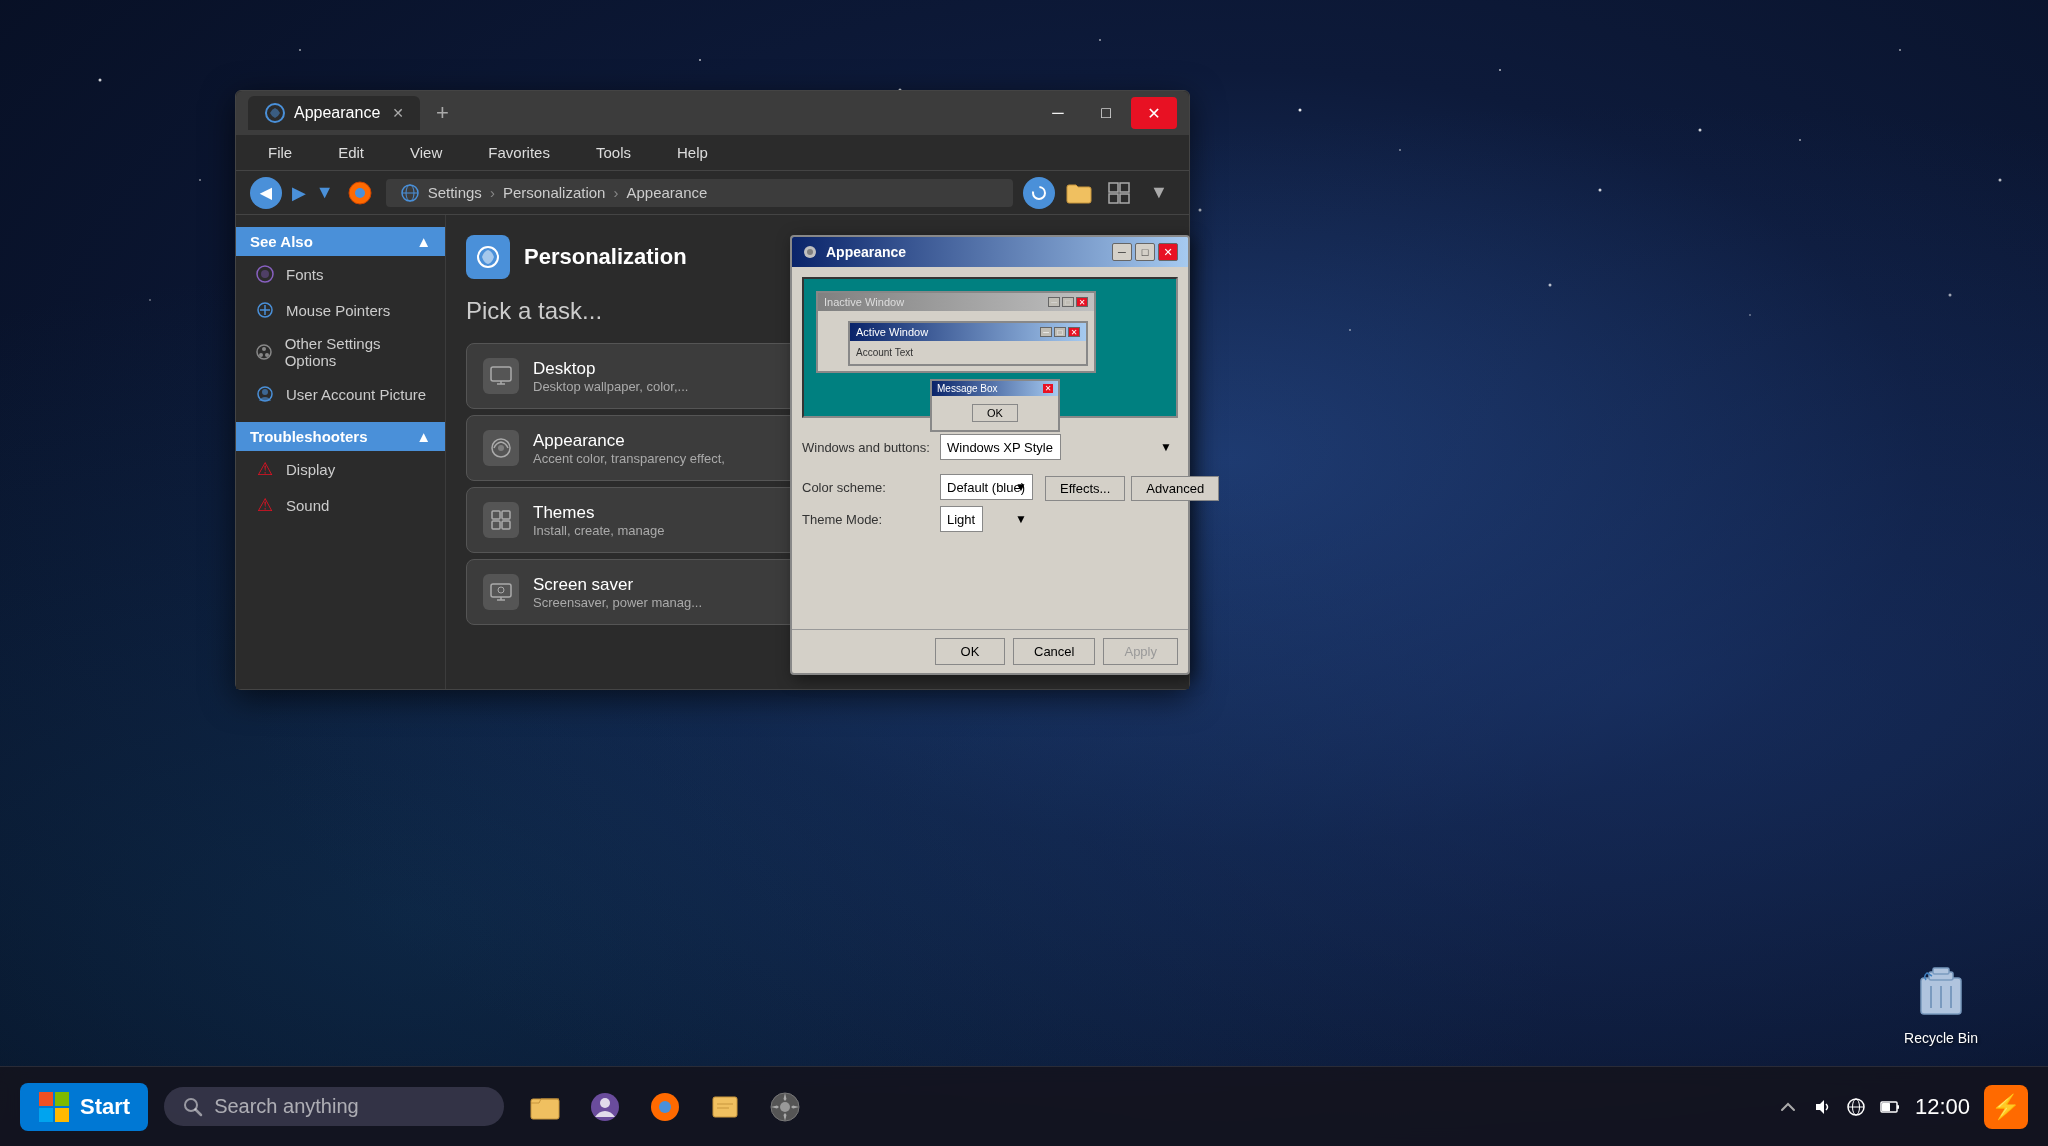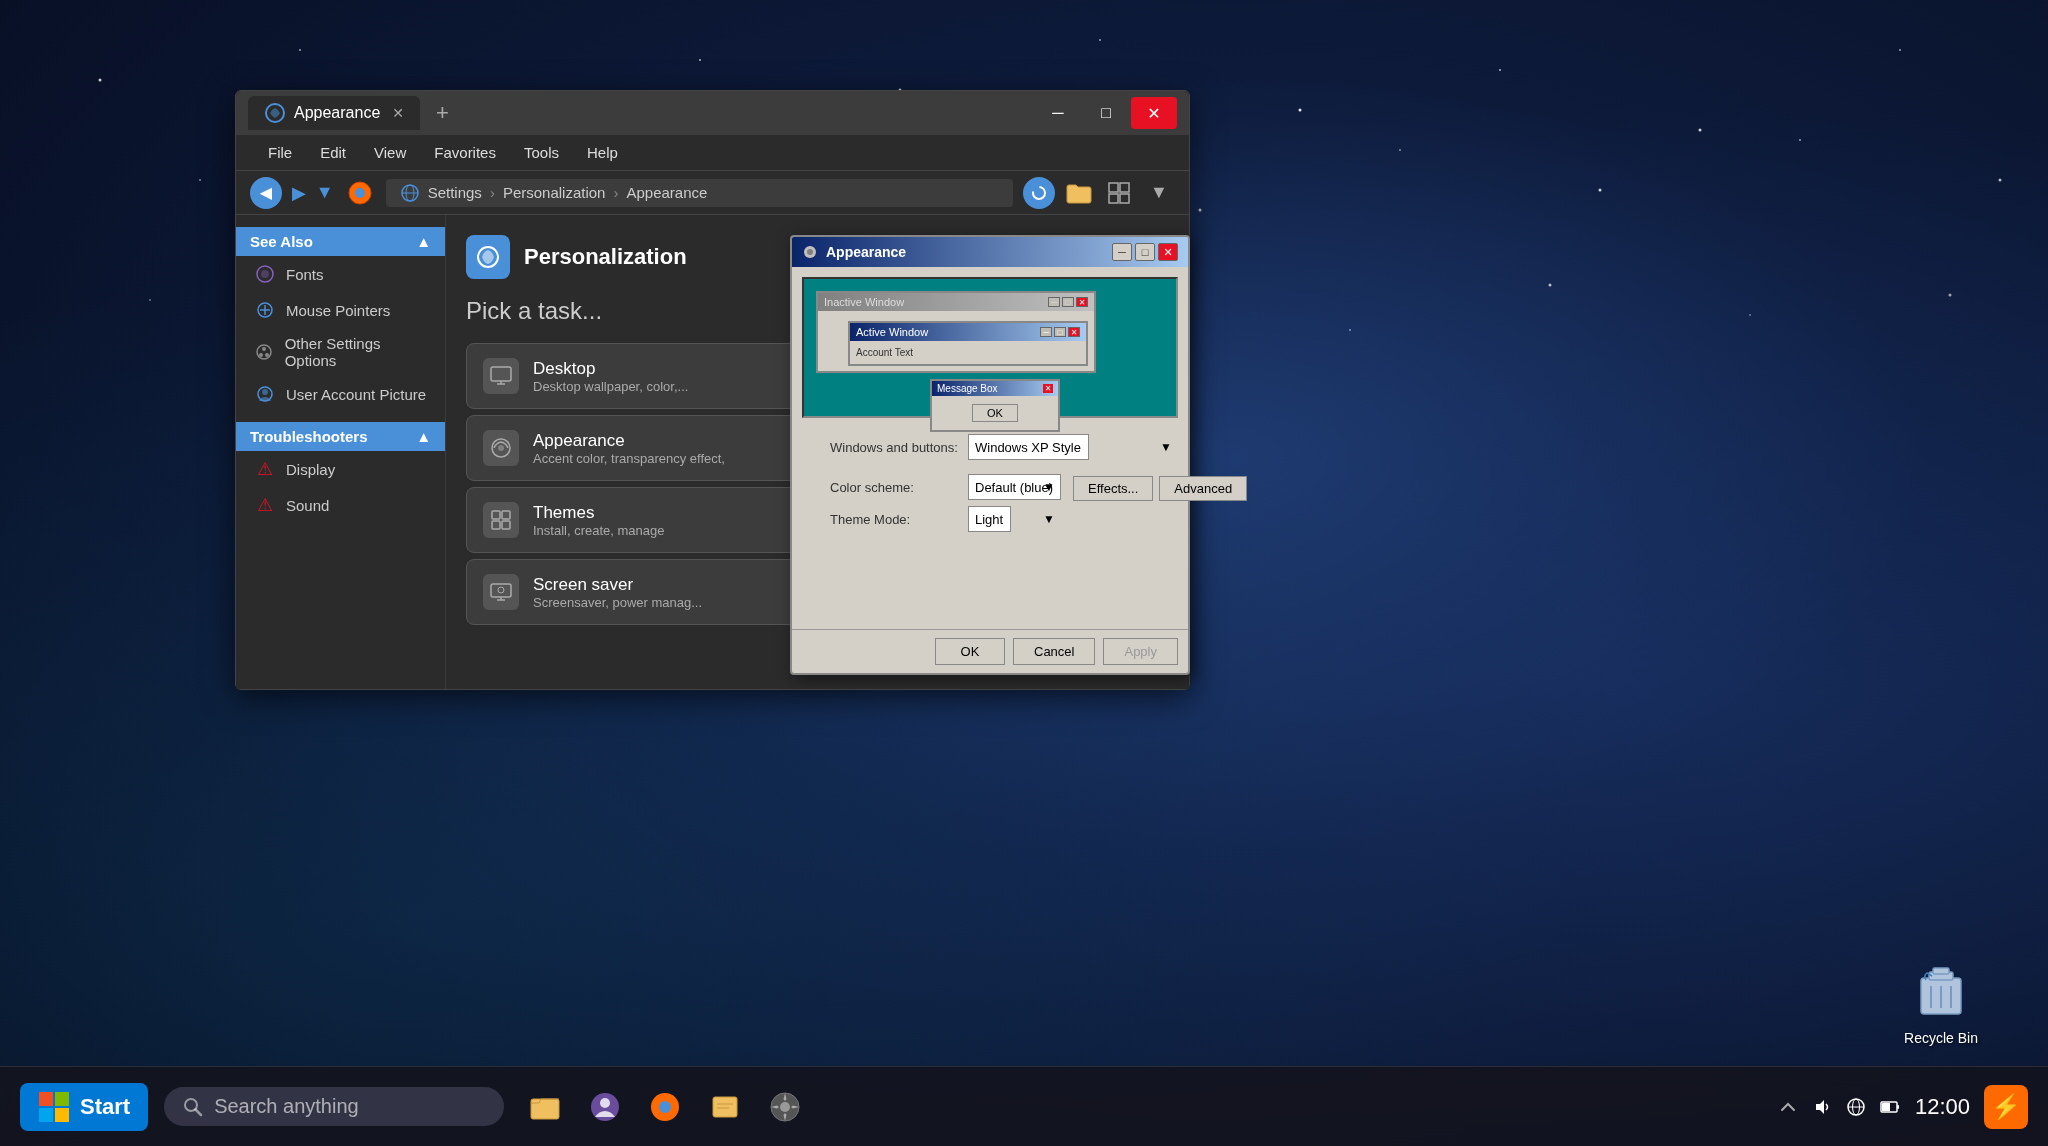--- a/index.html
+++ b/index.html
@@ -214,21 +214,21 @@
     }
     .win-btn.close { background: #e81123; }
 
     
     .menu-bar {
       display: flex;
       align-items: center;
       background: #2b2b2b;
       padding: 0 20px;
       height: 36px;
-      gap: 4px;
+      gap: 22px;
       border-bottom: 1px solid #444;
     }
     .menu-item {
       color: #ddd;
       font-size: 15px;
       padding: 4px 12px;
       cursor: pointer;
       border-radius: 4px;
     }
 
@@ -560,21 +560,20 @@
     .dialog-row {
       display: flex;
       align-items: center;
       gap: 8px;
       margin-bottom: 6px;
     }
     .dialog-label {
       font-size: 13px;
       color: #333;
       min-width: 130px;
-      margin-left: 28px;
     }
     .dialog-select {
       flex: 1;
       height: 26px;
       background: white;
       border: 1px solid #888;
       font-size: 13px;
       padding: 0 6px;
       appearance: none;
       -webkit-appearance: none;

